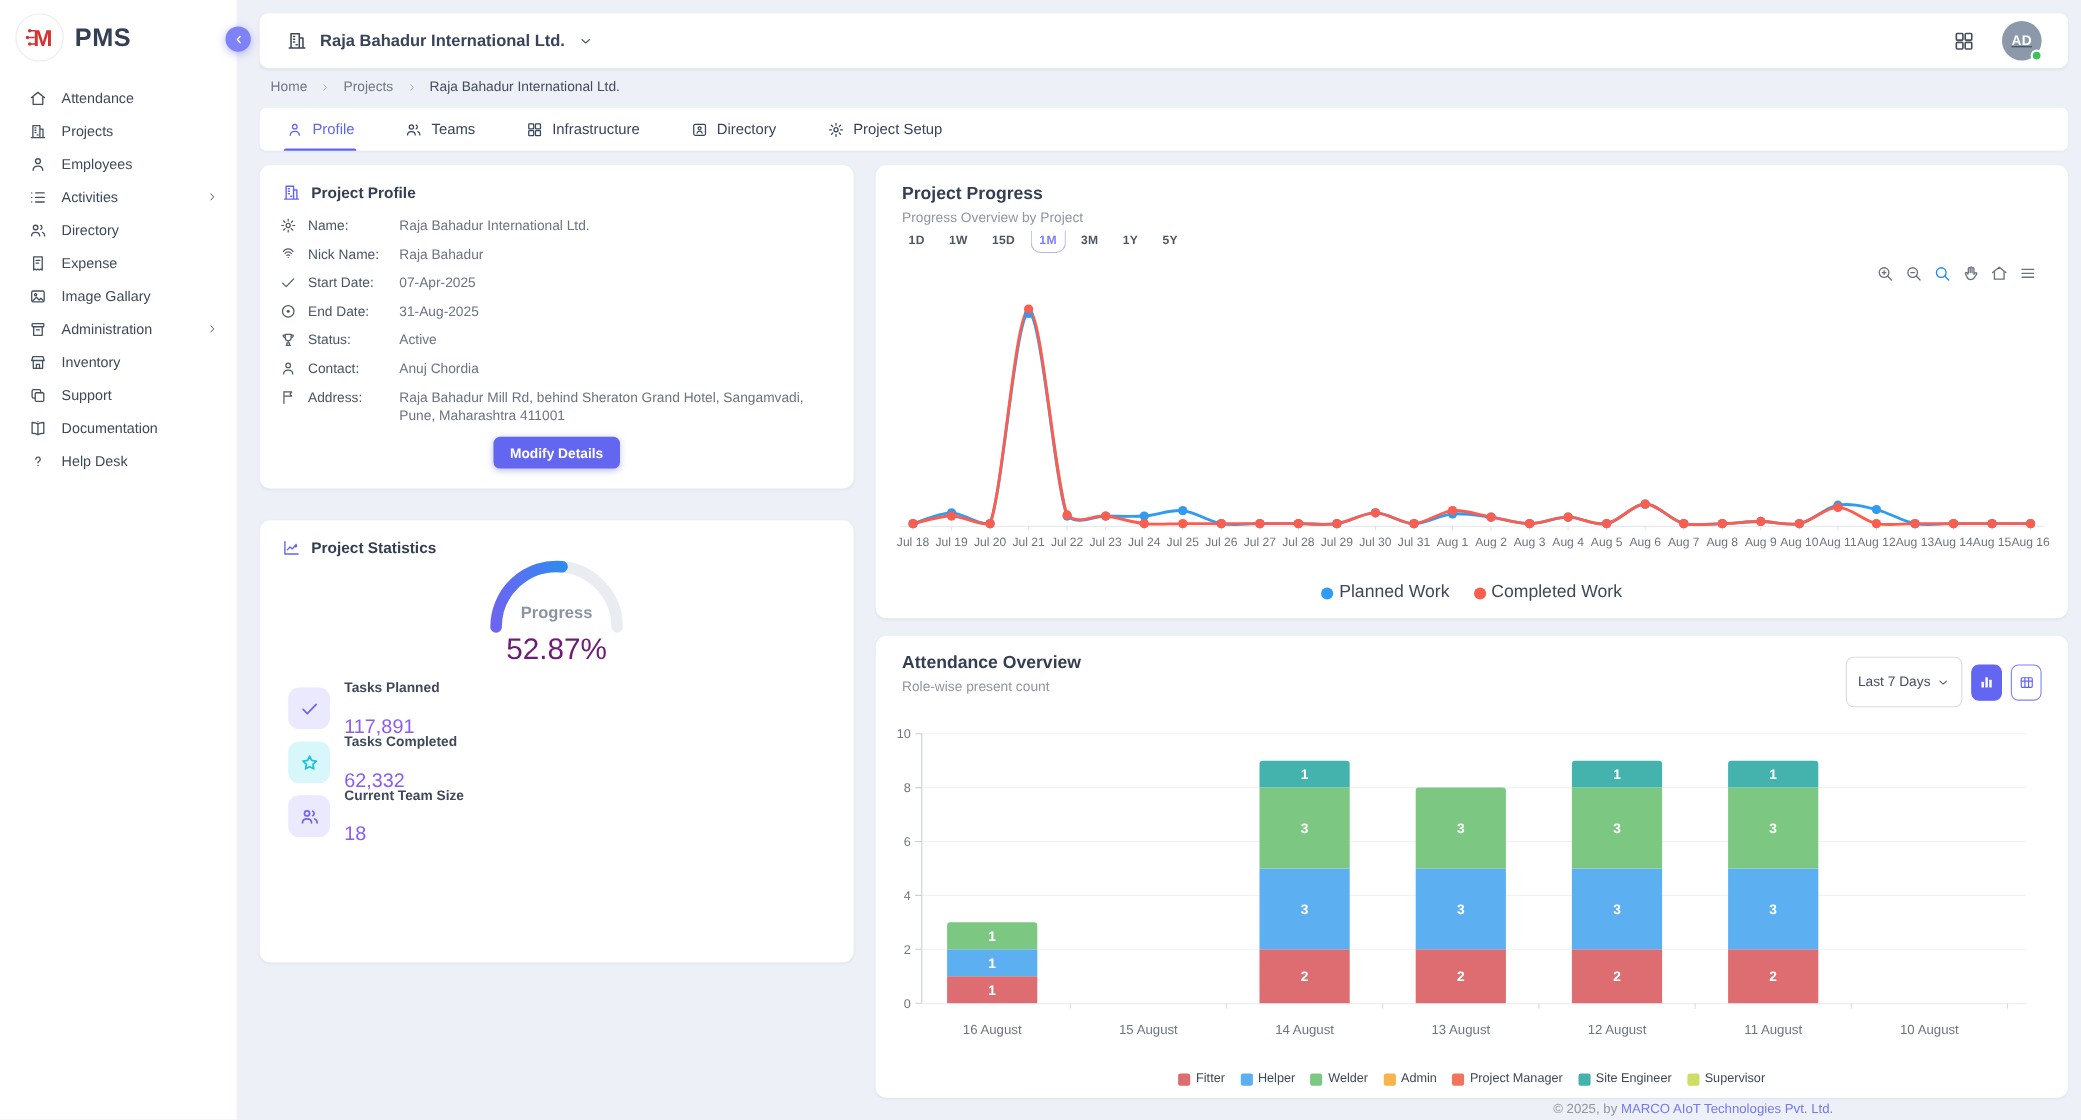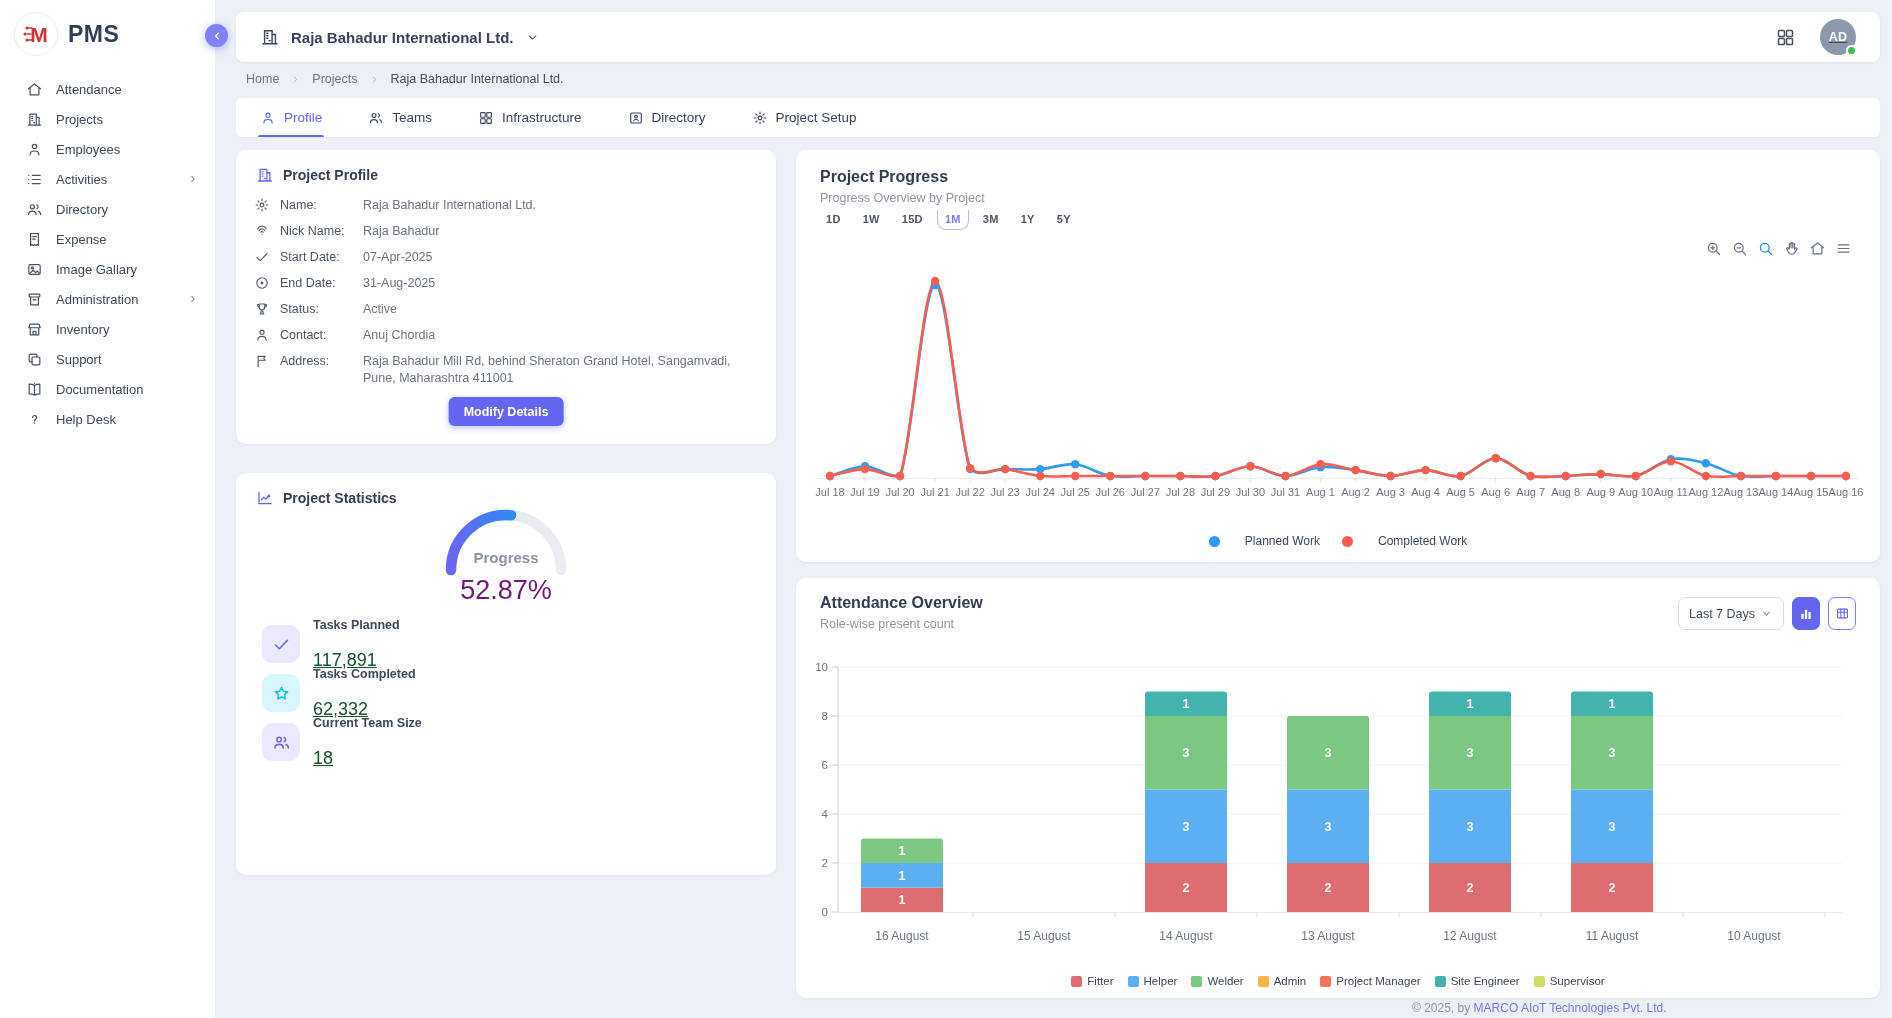--- a/index.html
+++ b/index.html
@@ -55,40 +55,40 @@
     box-shadow:0 2px 6px rgba(99,102,241,.4);font-family:inherit;}
   
   #stats-card{left:236px;top:473px;width:540px;height:402px;}
   .gauge-wrap{position:absolute;left:0;top:31px;width:100%;display:flex;justify-content:center;}
   .gauge-label{position:absolute;top:76px;width:100%;text-align:center;font-size:15px;font-weight:600;color:#8b93a2;}
   .gauge-value{position:absolute;top:102px;width:100%;text-align:center;font-size:27px;color:#701a75;}
   .stat-rows{position:absolute;left:26px;top:152px;}
   .stat-row{display:flex;align-items:center;gap:13px;margin-bottom:11px;height:38px;}
   .stat-ico{width:38px;height:38px;border-radius:10px;display:grid;place-items:center;}
   .stat-label{font-size:12.5px;font-weight:700;color:#3e4959;}
-  .stat-value{font-size:18px;color:#14532d;margin-top:18px;text-decoration:underline;}
+  .stat-value{font-size:18px;color:#8b5cf6;margin-top:18px;}
   
   #progress-card{left:796px;top:150px;width:1084px;height:412px;}
   .big-title{padding:18px 24px 0;font-size:16px;font-weight:600;color:#333e52;}
   .sub-title{padding:5px 24px 0;font-size:12.5px;color:#8f97a3;}
   .ranges{position:absolute;left:22px;top:60px;display:flex;gap:6px;align-items:flex-end;}
   .range{font-size:11px;font-weight:700;letter-spacing:.3px;color:#4d5664;padding:3px 7px 4px;cursor:pointer;border:1px solid transparent;border-top:none;}
   .range.active{color:#7b80f4;border:1px solid #b3b6f8;border-top:none;border-radius:0 0 9px 9px;}
   .chart-toolbar{position:absolute;right:28px;top:90px;display:flex;gap:9px;align-items:center;color:#6a7280;}
   .chart-toolbar .tbi{cursor:pointer;display:grid;place-items:center;}
   .tbi.blue{color:#1e88f5;}
   #line-svg{position:absolute;left:0;top:70px;}
   .chart-legend{position:absolute;bottom:14px;width:100%;display:flex;justify-content:center;gap:22px;align-items:center;}
-  .leg-item{display:flex;align-items:center;gap:25px;font-size:12px;color:#3d4857;cursor:pointer;}
+  .leg-item{display:flex;align-items:center;gap:5px;font-size:16px;color:#3d4857;cursor:pointer;}
   .leg-dot{width:11px;height:11px;border-radius:50%;}
   .leg-sq{width:11px;height:11px;border-radius:2px;}
   
   #attendance-card{left:796px;top:578px;width:1084px;height:420px;}
   .att-controls{position:absolute;top:19px;right:24px;display:flex;gap:8px;align-items:center;}
-  .select-box{width:106px;height:33px;border:1px solid #d7dbe3;border-radius:7px;display:flex;align-items:center;
+  .select-box{width:106px;height:46px;border:1px solid #d7dbe3;border-radius:7px;display:flex;align-items:center;
     justify-content:space-between;padding:0 10px;font-size:12.5px;color:#434e5d;cursor:pointer;background:#fff;}
   .icon-btn{width:28px;height:33px;border-radius:7px;display:grid;place-items:center;cursor:pointer;}
   .icon-btn.filled{background:#6366f1;color:#fff;border:1px solid #6366f1;}
   .icon-btn.outline{background:#fff;color:#6366f1;border:1.5px solid #7d81f6;}
   #bar-svg{position:absolute;left:0;top:60px;}
   .att-legend{bottom:11px;gap:14px;}
   .att-legend .leg-item{font-size:11.5px;gap:5px;}
   
   .footer{position:absolute;left:1412px;top:1001px;font-size:12px;color:#8f96a2;}
   .footer a{color:#7478f5;text-decoration:none;cursor:pointer;}

